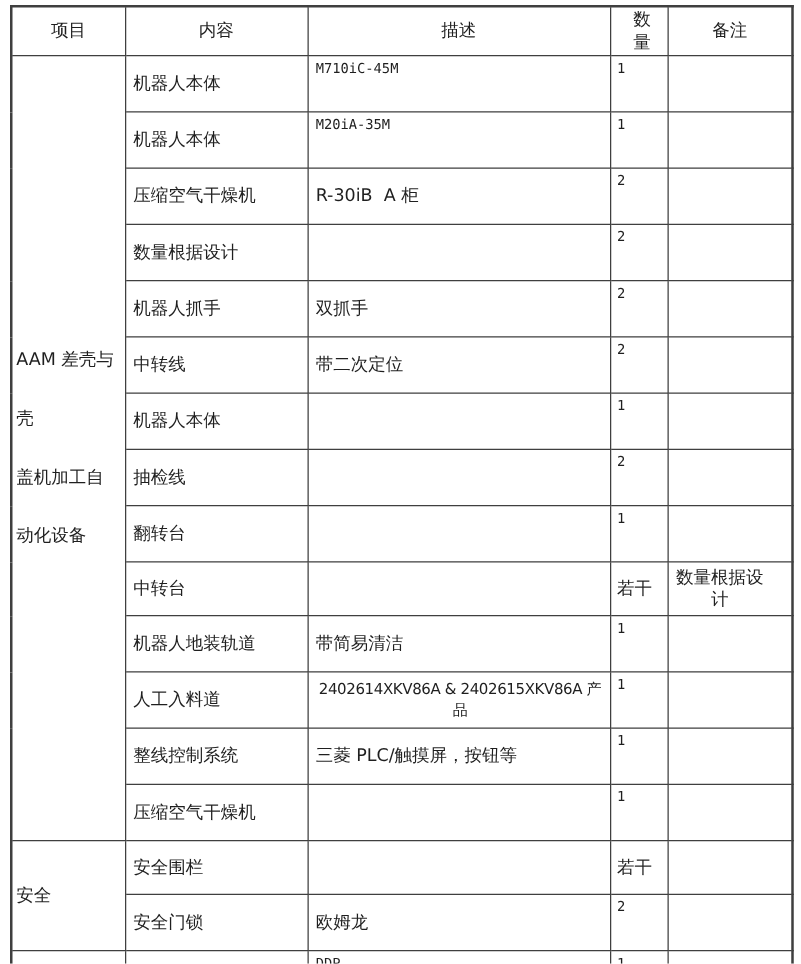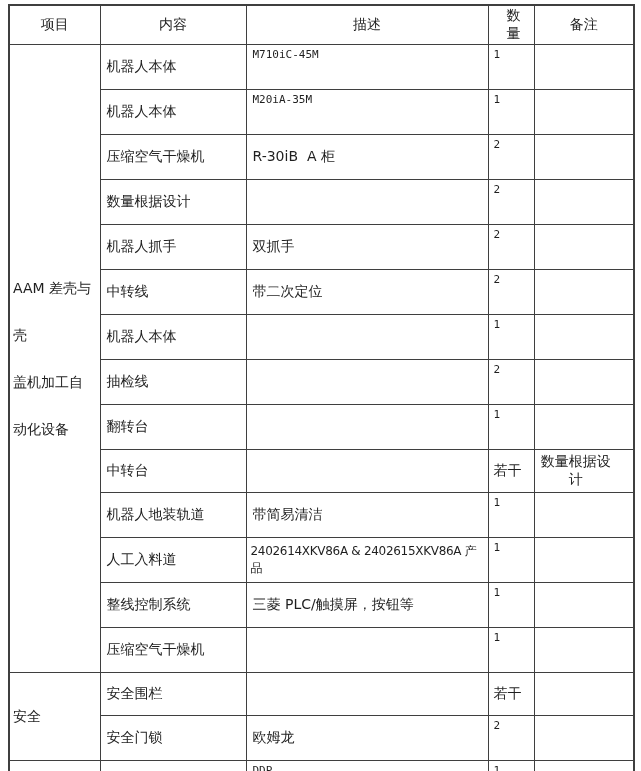--- a/index.html
+++ b/index.html
@@ -66,20 +66,21 @@
     font-size: 11px;
     vertical-align: top;
     padding-top: 3px;
   }
   
   td.long {
     font-size: 12px;
     letter-spacing: -0.3px;
     padding-left: 4px;
     padding-right: 2px;
+    text-align: center;
   }
   td.col-qty { padding-left: 5px; padding-right: 2px; }
   td.col-remark { text-align: center; padding-left: 2px; padding-right: 18px; }
 </style>
 </head>
 <body>
 
 <div class="sheet">
   <table class="spec">
     <colgroup>

